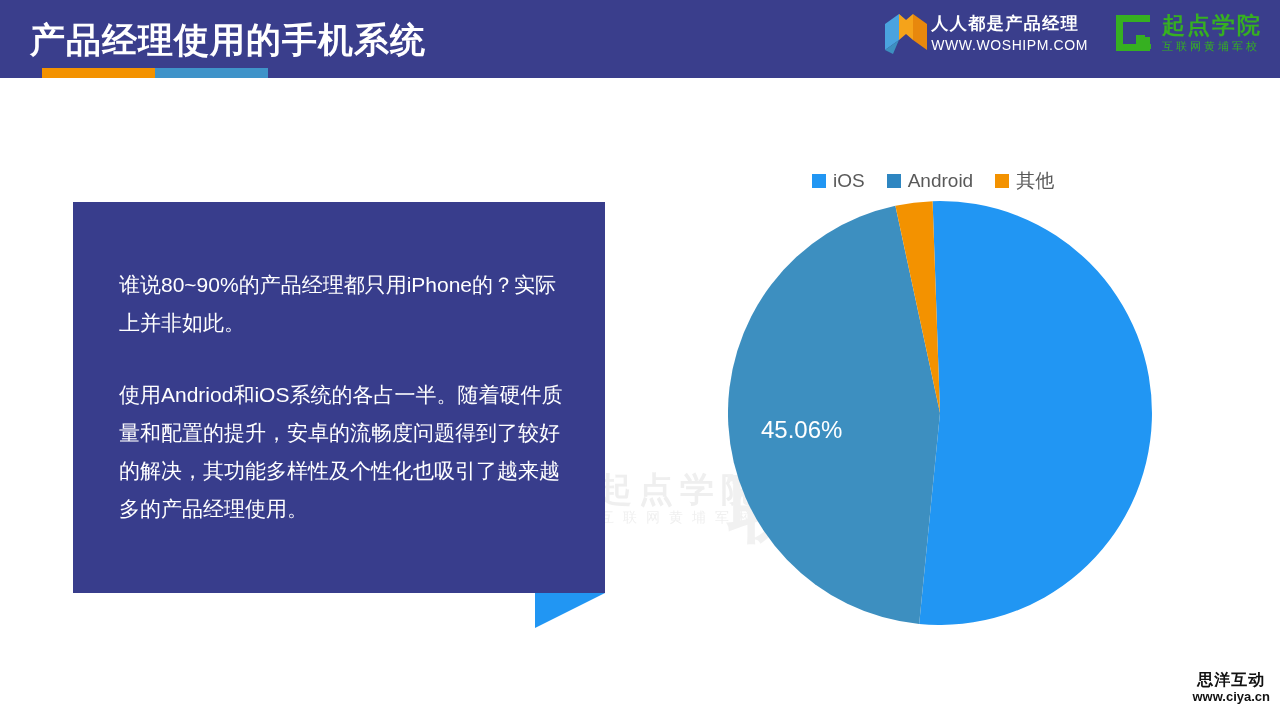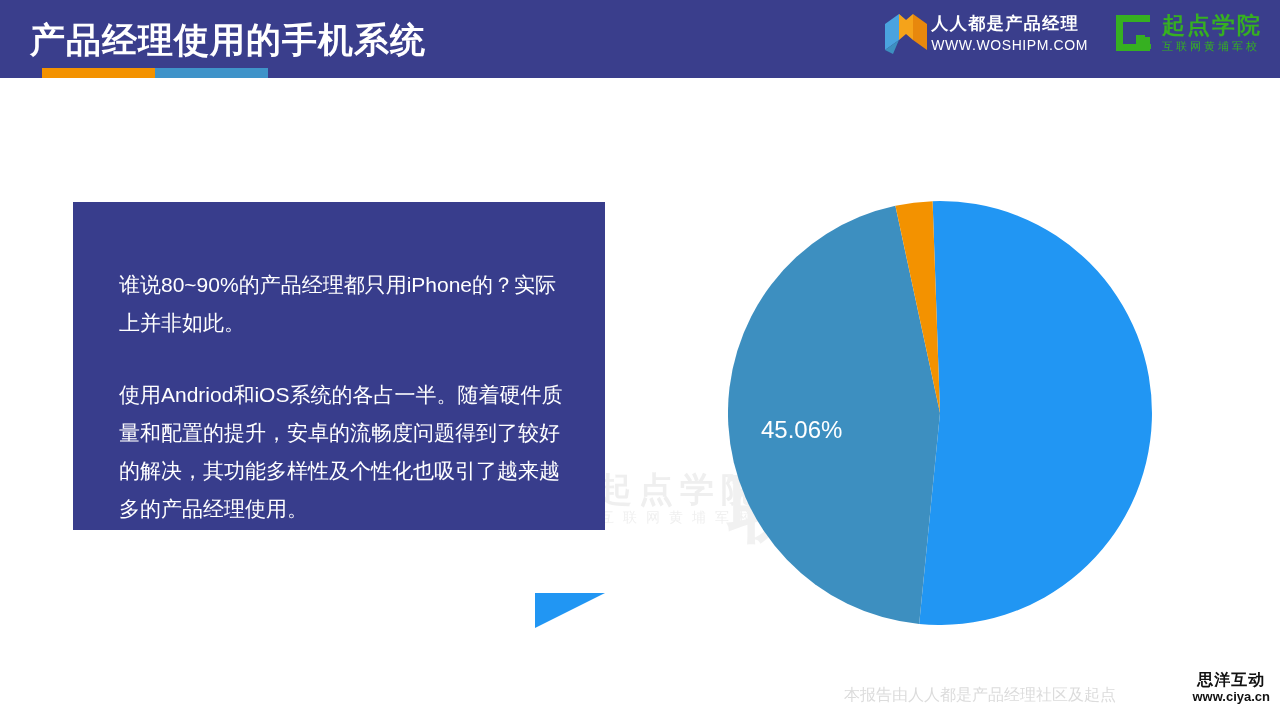--- a/index.html
+++ b/index.html
@@ -139,21 +139,21 @@
     color: #f1f1f1;
     white-space: nowrap;
   }
 
   
   .callout {
     position: absolute;
     left: 73px;
     top: 202px;
     width: 532px;
-    height: 328px;
+    height: 391px;
     background: #383d8c;
     box-sizing: border-box;
   }
   .callout-body {
     position: absolute;
     left: 46px;
     top: 64px;
     width: 450px;
     color: #ffffff;
     font-size: 21px;
@@ -306,33 +306,46 @@
 
 <div class="callout">
   <div class="callout-body">
     <p>谁说80~90%的产品经理都只用iPhone的？实际上并非如此。</p>
     <p>使用Andriod和iOS系统的各占一半。随着硬件质量和配置的提升，安卓的流畅度问题得到了较好的解决，其功能多样性及个性化也吸引了越来越多的产品经理使用。</p>
   </div>
 </div>
 <div class="callout-tail"></div>
 
 <div class="chart-area">
+  <div class="legend">
+    <div class="legend-item">
+      <span class="legend-swatch" style="background:#2196f3"></span>
+      <span class="legend-label">iOS</span>
+    </div>
+    <div class="legend-item">
+      <span class="legend-swatch" style="background:#2e86c1"></span>
+      <span class="legend-label">Android</span>
+    </div>
+    <div class="legend-item">
+      <span class="legend-swatch" style="background:#f39200"></span>
+      <span class="legend-label">其他</span>
+    </div>
+  </div>
 
   <div class="pie-wrap">
     <svg width="424" height="424" viewBox="0 0 424 424">
       <g id="pie-slices">
           <path d="M 212 212 L 204.60 0.13 A 212 212 0 1 1 191.19 422.98 Z" fill="#2196f3"></path>
           <path d="M 212 212 L 191.19 422.98 A 212 212 0 0 1 167.37 4.75 Z" fill="#3d8fc0"></path>
           <path d="M 212 212 L 167.37 4.75 A 212 212 0 0 1 204.60 0.13 Z" fill="#f39200"></path>
         </g>
     </svg>
     <div class="pie-label ios">52.12%</div>
     <div class="pie-label android">45.06%</div>
   </div>
 </div>
 
 <div class="footer">
-  <div class="footer-note">本报告由人人都是产品经理社区及起点</div>
   <div class="footer-logo">
     <div class="fl1">思洋互动</div>
     <div class="fl2">www.ciya.cn</div>
   </div>
 </div>
 
 </body></html>

